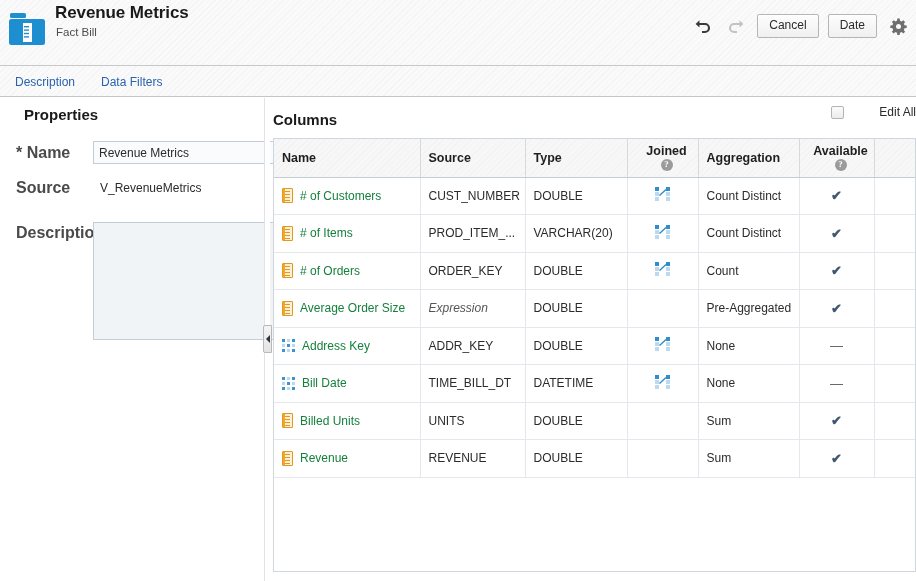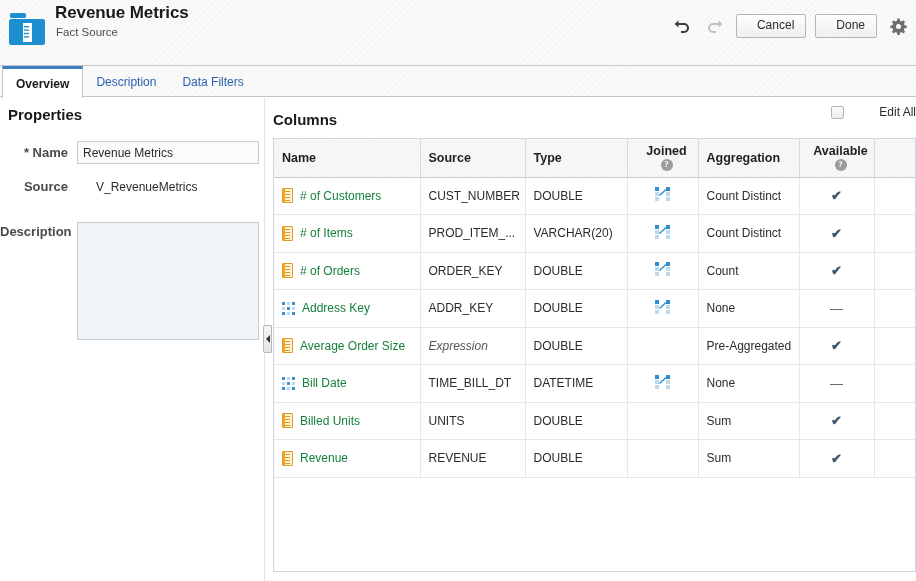--- a/index.html
+++ b/index.html
@@ -46,21 +46,21 @@
     display: flex; align-items: center; justify-content: center;
     background: transparent; border: none; padding: 0; cursor: pointer;
   }
   .icon-btn.disabled { cursor: default; }
   .btn {
     font-family: "Liberation Sans", sans-serif;
     font-size: 12px; color: #2b2b2b;
     background: linear-gradient(to bottom, #fdfdfd 0%, #f0f0f0 100%);
     border: 1px solid #b5b5b5;
     border-radius: 2px;
-    padding: 4px 11px 5px 20px;
+    padding: 4px 11px 5px 11px;
     cursor: pointer;
     line-height: 13px;
     box-shadow: 0 1px 0 rgba(255,255,255,0.7) inset;
   }
   
   .tabbar {
     position: absolute; left: 0; top: 66px; width: 916px; height: 31px;
     background-color: #fafafa;
     background-image:
       repeating-linear-gradient(135deg,
@@ -80,31 +80,31 @@
   .tab.active {
     color: #1a1a1a; font-weight: bold;
     background: #ffffff;
     border-left: 1px solid #c5c5c5;
     border-right: 1px solid #c5c5c5;
     border-top: 3px solid #3a7fc4;
     margin-bottom: -1px;
   }
   
   .props {
-    position: absolute; left: 0; top: 98px; width: 262px; height: 483px;
+    position: absolute; left: 16px; top: 98px; width: 262px; height: 483px;
     background: #fff;
   }
   .panel-title {
     font-size: 15px; font-weight: bold; color: #1a1a1a;
   }
   .props .panel-title { position: absolute; left: 8px; top: 8px; }
   .form-row { position: absolute; display: flex; }
   .flabel {
-    font-size: 13px; font-weight: bold; color: #4a4a4a;
-    text-align: right; width: 68px;
+    font-size: 16px; font-weight: bold; color: #4a4a4a;
+    text-align: left; width: 68px;
   }
   .fstar { color: #4a4a4a; }
   .finput {
     font-family: "Liberation Sans", sans-serif;
     font-size: 12px; color: #2b2b2b;
     border: 1px solid #c4cdd6;
     background: #fafbfc;
     padding: 3px 5px;
     box-sizing: border-box;
     width: 182px; height: 23px;
@@ -252,69 +252,68 @@
       <rect x="3" y="11" width="36" height="26" rx="2.5" fill="#1d8fd1"></rect>
       <rect x="17" y="15" width="9" height="19" fill="#ffffff"></rect>
       <rect x="18" y="18" width="5" height="1.4" fill="#1d8fd1"></rect>
       <rect x="18" y="21.4" width="5" height="1.4" fill="#1d8fd1"></rect>
       <rect x="18" y="24.8" width="5" height="1.4" fill="#1d8fd1"></rect>
       <rect x="18" y="28.2" width="5" height="1.4" fill="#1d8fd1"></rect>
     </svg>
   </span>
 
   <div class="hdr-title">Revenue Metrics</div>
-  <div class="hdr-sub">Fact Source</div>
+  <div class="hdr-sub">Fact Bill</div>
 
   <div class="hdr-actions">
     <button class="icon-btn" title="Undo">
       <svg width="18" height="16" viewBox="0 0 18 16">
         <path d="M4 6 H11 a4 4 0 0 1 0 8 H8" fill="none" stroke="#3b3b3b" stroke-width="2.1"></path>
         <path d="M5.5 2.2 L1.6 6 L5.5 9.6 Z" fill="#3b3b3b"></path>
       </svg>
     </button>
     <button class="icon-btn disabled" title="Redo">
       <svg width="18" height="16" viewBox="0 0 18 16">
         <path d="M14 6 H7 a4 4 0 0 0 0 8 H10" fill="none" stroke="#c2c2c2" stroke-width="2.1"></path>
         <path d="M12.5 2.2 L16.4 6 L12.5 9.6 Z" fill="#c2c2c2"></path>
       </svg>
     </button>
     <button class="btn">Cancel</button>
-    <button class="btn">Done</button>
+    <button class="btn">Date</button>
     <button class="icon-btn" title="Settings">
       <svg width="17" height="17" viewBox="0 0 17 17">
         <path d="M8.5 5.4a3.1 3.1 0 1 0 0 6.2 3.1 3.1 0 0 0 0-6.2zm0 1.9a1.2 1.2 0 1 1 0 2.4 1.2 1.2 0 0 1 0-2.4z" fill="#6e6e6e"></path>
         <path d="M7.3 0.6h2.4l.3 2.2 1.6.7 1.8-1.3 1.7 1.7-1.3 1.8.7 1.6 2.2.3v2.4l-2.2.3-.7 1.6 1.3 1.8-1.7 1.7-1.8-1.3-1.6.7-.3 2.2H7.3l-.3-2.2-1.6-.7-1.8 1.3-1.7-1.7 1.3-1.8-.7-1.6-2.2-.3V7.6l2.2-.3.7-1.6L1.9 3.9l1.7-1.7 1.8 1.3 1.6-.7z" fill="#6e6e6e"></path>
         <circle cx="8.5" cy="8.5" r="2.5" fill="#fafafa"></circle>
       </svg>
     </button>
   </div>
 </div>
 
 <div class="tabbar">
   <div class="tabs">
-    <div class="tab active">Overview</div>
     <div class="tab">Description</div>
     <div class="tab">Data Filters</div>
   </div>
 </div>
 
 <div class="props">
   <div class="panel-title">Properties</div>
 
   <div class="form-row" style="left:0; top:43px; align-items:center;">
     <span class="flabel">
       <span class="fstar">*</span>
       <span>Name</span>
     </span>
     <input class="finput" style="margin-left: 9px;" type="text" value="Revenue Metrics">
   </div>
 
   <div class="form-row" style="left:0; top:81px; align-items:center;">
     <span class="flabel">Source</span>
-    <span class="fstatic" style="margin-left:28px;">V_RevenueMetrics</span>
+    <span class="fstatic" style="margin-left:16px;">V_RevenueMetrics</span>
   </div>
 
   <div class="form-row" style="left:0; top:116px;margin-top:8px;">
     <span class="flabel" style="padding-top:2px;">Description</span>
     <textarea class="ftextarea" style="margin-left: 9px;"></textarea>
   </div>
 </div>
 
 <div class="splitter"></div>
 <div class="splitter-handle">
@@ -441,20 +440,39 @@
                   <rect x="11" y="10" width="4" height="4" fill="#bcd9ef"></rect>
                   <path d="M4.5 8.5 L11 2.5" stroke="#2f8ecb" stroke-width="1.4" fill="none"></path>
                 </svg></span></td>
             <td>Count</td>
             <td class="ctr"><span class="chkmark">✔</span></td>
             <td class="last"></td>
           </tr>
           <tr>
             <td>
               <span class="name-cell">
+                <span class="ic-measure">
+                  <i></i>
+                  <i></i>
+                  <i></i>
+                  <i></i>
+                </span>
+                <span class="name-link">Average Order Size</span>
+              </span>
+            </td>
+            <td><span class="expr">Expression</span></td>
+            <td>DOUBLE</td>
+            <td class="ctr"></td>
+            <td>Pre-Aggregated</td>
+            <td class="ctr"><span class="chkmark">✔</span></td>
+            <td class="last"></td>
+          </tr>
+          <tr>
+            <td>
+              <span class="name-cell">
                 <span class="ic-attr">
                   <span></span>
                   <span class="lt"></span>
                   <span></span>
                   <span class="lt"></span>
                   <span></span>
                   <span class="lt"></span>
                   <span></span>
                   <span class="lt"></span>
                   <span></span>
@@ -473,39 +491,20 @@
                   <rect x="11" y="10" width="4" height="4" fill="#bcd9ef"></rect>
                   <path d="M4.5 8.5 L11 2.5" stroke="#2f8ecb" stroke-width="1.4" fill="none"></path>
                 </svg></span></td>
             <td>None</td>
             <td class="ctr"><span class="dash">—</span></td>
             <td class="last"></td>
           </tr>
           <tr>
             <td>
               <span class="name-cell">
-                <span class="ic-measure">
-                  <i></i>
-                  <i></i>
-                  <i></i>
-                  <i></i>
-                </span>
-                <span class="name-link">Average Order Size</span>
-              </span>
-            </td>
-            <td><span class="expr">Expression</span></td>
-            <td>DOUBLE</td>
-            <td class="ctr"></td>
-            <td>Pre-Aggregated</td>
-            <td class="ctr"><span class="chkmark">✔</span></td>
-            <td class="last"></td>
-          </tr>
-          <tr>
-            <td>
-              <span class="name-cell">
                 <span class="ic-attr">
                   <span></span>
                   <span class="lt"></span>
                   <span></span>
                   <span class="lt"></span>
                   <span></span>
                   <span class="lt"></span>
                   <span></span>
                   <span class="lt"></span>
                   <span></span>

